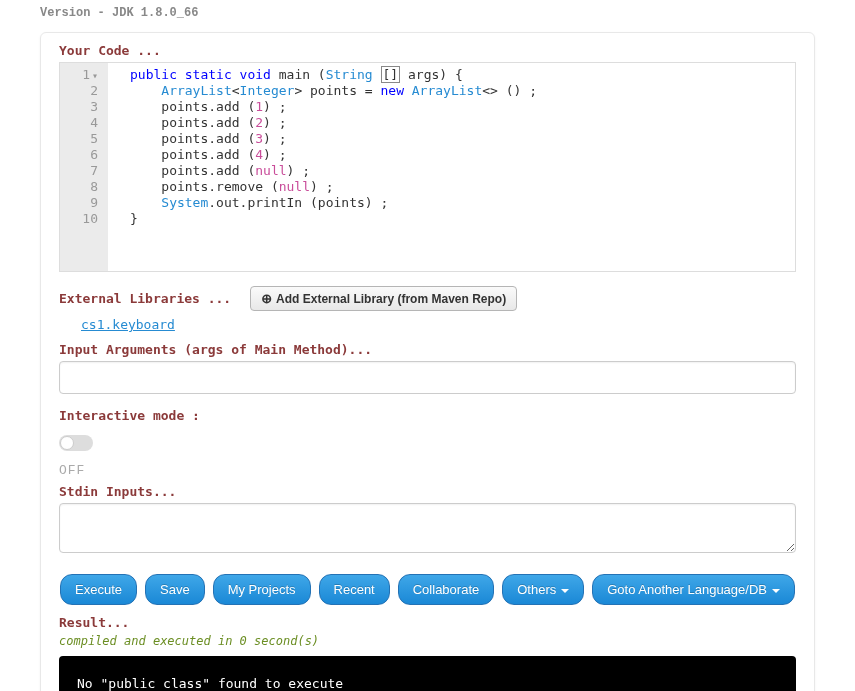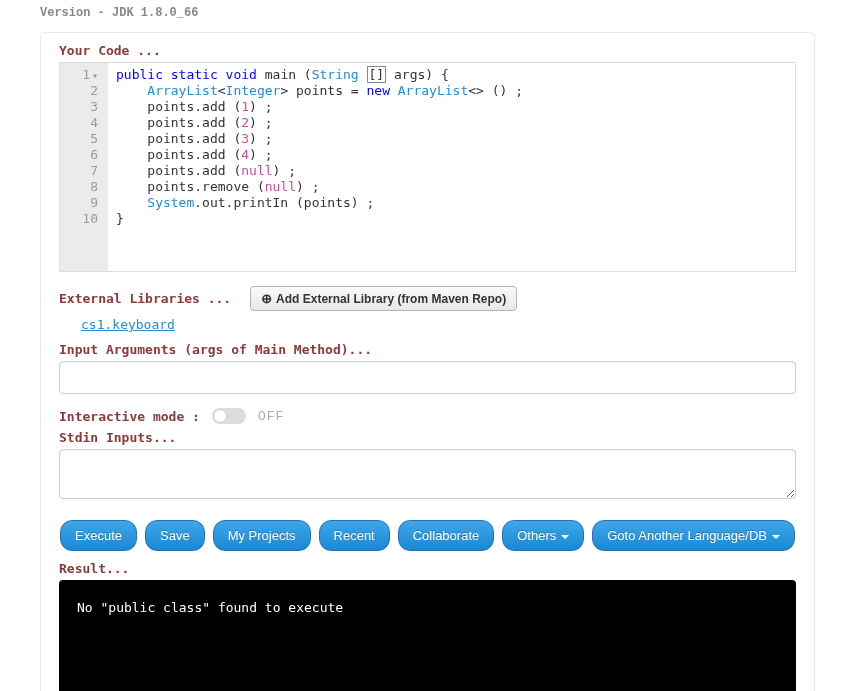--- a/index.html
+++ b/index.html
@@ -48,21 +48,21 @@
     .gutter-line {
       height: 16px;
     }
     .fold {
       color: #999;
       font-size: 10px;
       margin-left: 2px;
     }
     .code-content {
       flex: 1;
-      padding: 4px 8px;
+      padding: 4px 22px;
       font-size: 13px;
       line-height: 16px;
       color: #333;
       white-space: pre;
       overflow: hidden;
     }
     .code-line {
       height: 16px;
     }
     .k-blue { color: #0000ff; }
@@ -122,24 +122,25 @@
       border-radius: 4px;
       padding: 8px;
       font-size: 13px;
       font-family: inherit;
       min-height: 50px;
       resize: vertical;
       box-shadow: inset 0 1px 2px rgba(0,0,0,0.06);
     }
     .interactive-row {
       display: flex;
-      align-items: flex-end;
+      align-items: flex-start;
       gap: 12px;
       margin-top: 14px;
       margin-bottom: 6px;
+      flex-direction: column;
     }
     .toggle {
       width: 34px;
       height: 16px;
       background: #ddd;
       border-radius: 10px;
       position: relative;
       cursor: pointer;
     }
     .toggle-knob {
@@ -266,15 +267,16 @@
     <button class="btn-blue">Execute</button>
     <button class="btn-blue">Save</button>
     <button class="btn-blue">My Projects</button>
     <button class="btn-blue">Recent</button>
     <button class="btn-blue">Collaborate</button>
     <button class="btn-blue"><span>Others</span><span class="caret-down"></span></button>
     <button class="btn-blue"><span>Goto Another Language/DB</span><span class="caret-down"></span></button>
   </div>
 
   <div class="section-label" style="margin-top:0">Result...</div>
+  <div class="result-msg">compiled and executed in 0 second(s)</div>
   <div class="result-terminal">No "public class" found to execute</div>
 
 </div>
 
 </body></html>

